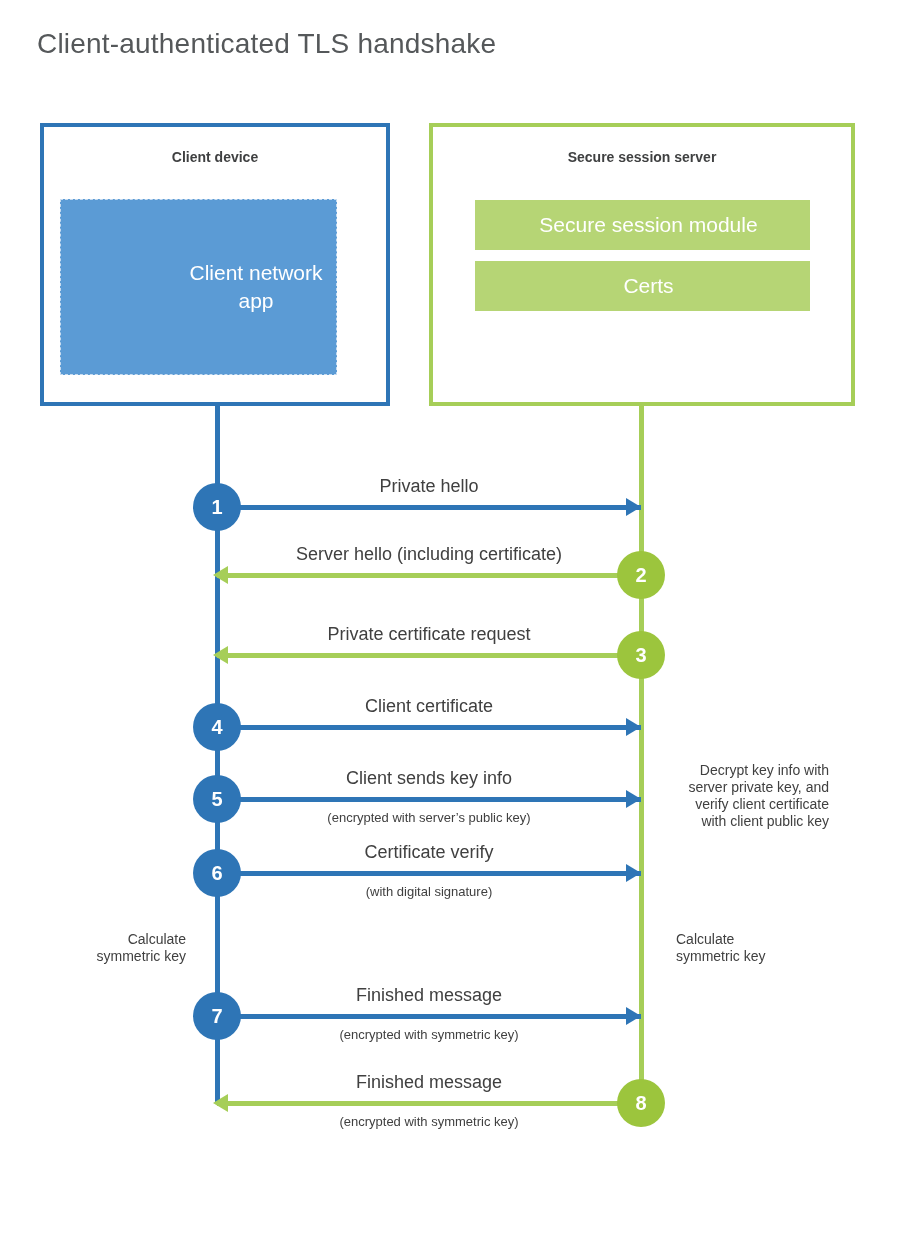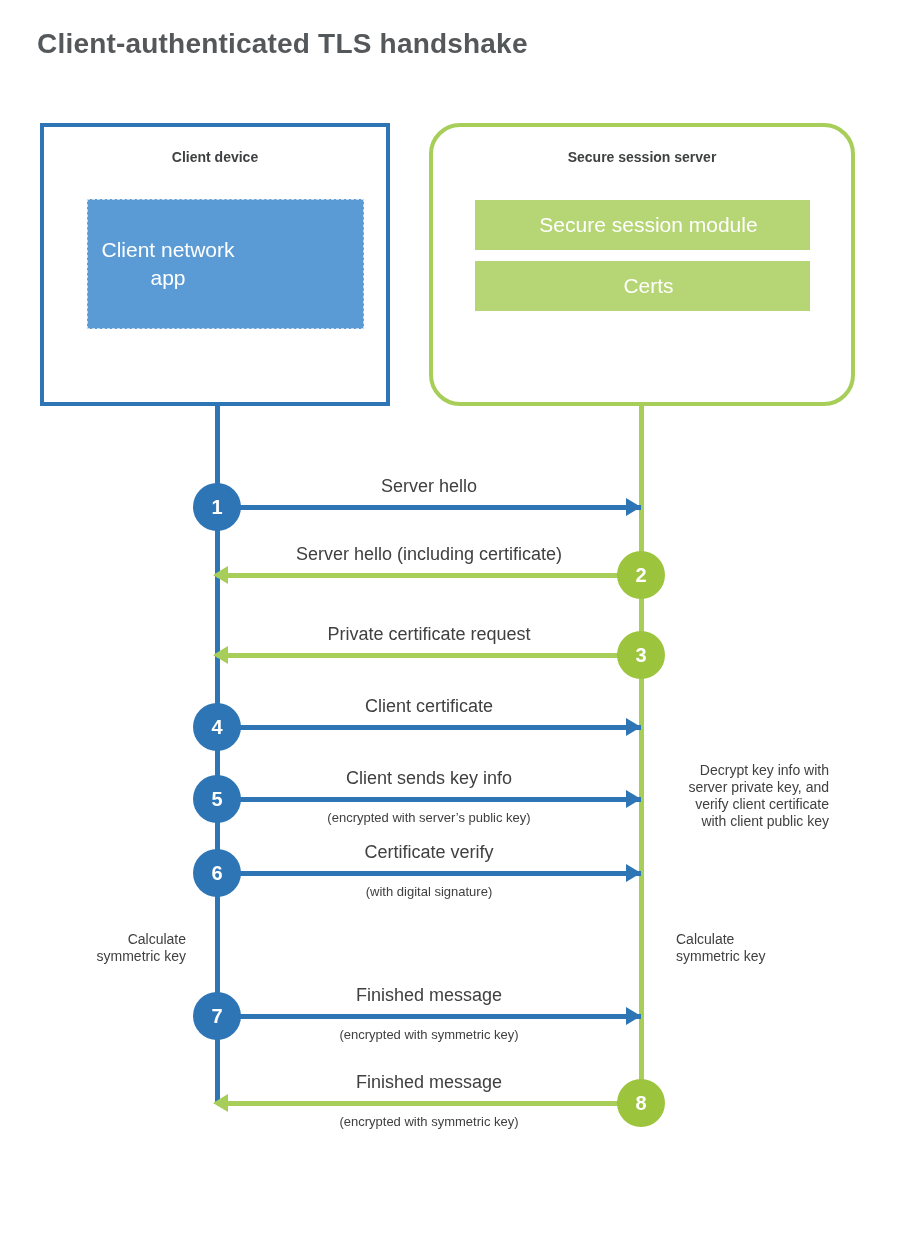--- a/index.html
+++ b/index.html
@@ -10,33 +10,33 @@
     --green-fill:#b6d575;
     --text:#404040;
   }
   html,body{margin:0;padding:0;background:#fff;}
   body{
     width:900px;height:1256px;position:relative;overflow:hidden;
     font-family:"Liberation Sans", sans-serif;
   }
   .title{
     position:absolute;left:37px;top:28px;margin:0;
-    font-size:28px;font-weight:700;color:#55585a;letter-spacing:.2px;
+    font-size:28px;font-weight:400;color:#55585a;letter-spacing:.2px;
   }
   
   .box{position:absolute;background:#fff;box-sizing:border-box;border:4px solid var(--blue);}
   .client-box{left:40px;top:123px;width:350px;height:283px;}
-  .server-box{left:429px;top:123px;width:426px;height:283px;border-color:var(--green);border-radius:31px;}
+  .server-box{left:429px;top:123px;width:426px;height:283px;border-color:var(--green);}
   .box-title{
     text-align:center;margin-top:22px;font-size:14px;font-weight:700;color:#3f4041;
   }
   .app-box{
-    position:absolute;left:43px;top:72px;width:277px;height:130px;box-sizing:border-box;
+    position:absolute;left:16px;top:72px;width:277px;height:176px;box-sizing:border-box;
     background:var(--blue-fill);border:1px dashed #c8dcf0;
-    display:flex;align-items:center;justify-content:flex-start;text-align:center;
+    display:flex;align-items:center;justify-content:flex-end;text-align:center;
   }
   .app-label{color:#fff;font-size:21px;line-height:1.35;max-width:160px;}
   .modules{position:absolute;left:42px;top:73px;width:335px;display:flex;flex-direction:column;gap:11px;}
   .module{height:50px;background:var(--green-fill);color:#fff;font-size:21px;text-align:center;line-height:50px;padding-left:12px;}
   
   .lifeline{position:absolute;width:5px;top:406px;height:697px;}
   .blue-line{left:215px;background:var(--blue);}
   .green-line{left:639px;background:var(--green);}
   
   .msg{position:absolute;left:0;width:900px;height:0;}
@@ -80,21 +80,21 @@
         <div class="module">Secure session module</div>
         <div class="module">Certs</div>
       </div>
   </div>
 
   <div class="lifeline blue-line"></div>
   <div class="lifeline green-line"></div>
 
   <div id="messages">
       <div class="msg blue right" style="top: 507px;">
-        <div class="msg-label">Server hello</div>
+        <div class="msg-label">Private hello</div>
         <div class="msg-line"></div>
         <div class="msg-head"></div>
         <div class="msg-circle">1</div>
       </div>
       <div class="msg green left" style="top: 575px;">
         <div class="msg-label">Server hello (including certificate)</div>
         <div class="msg-line"></div>
         <div class="msg-head"></div>
         <div class="msg-circle">2</div>
       </div>

